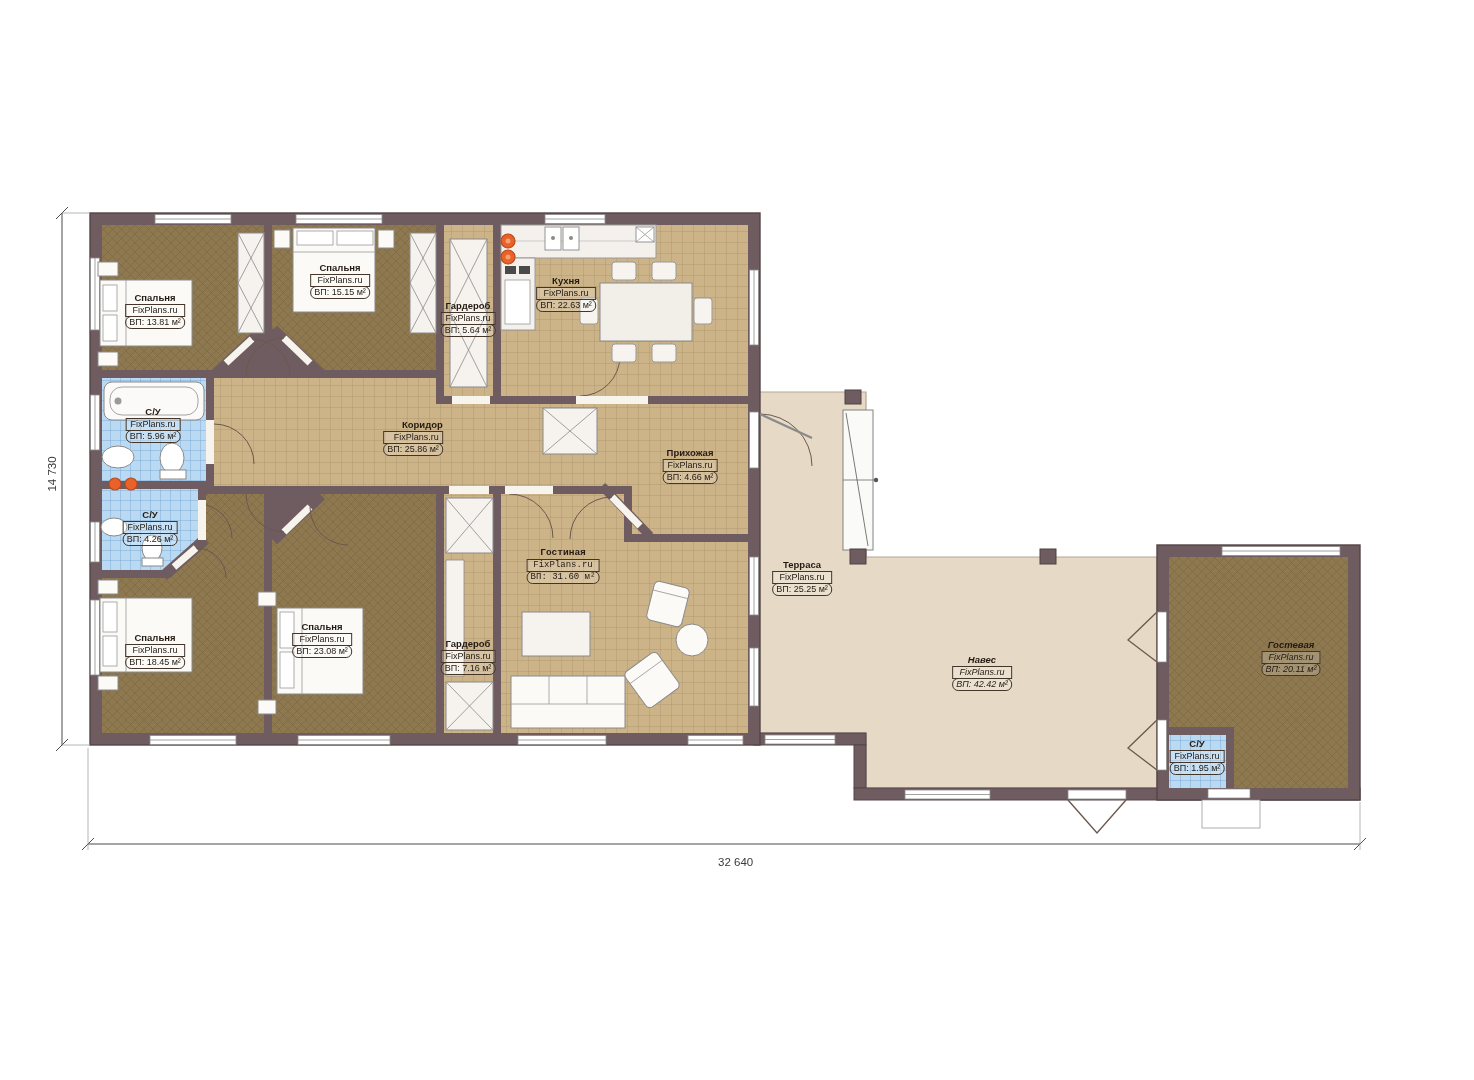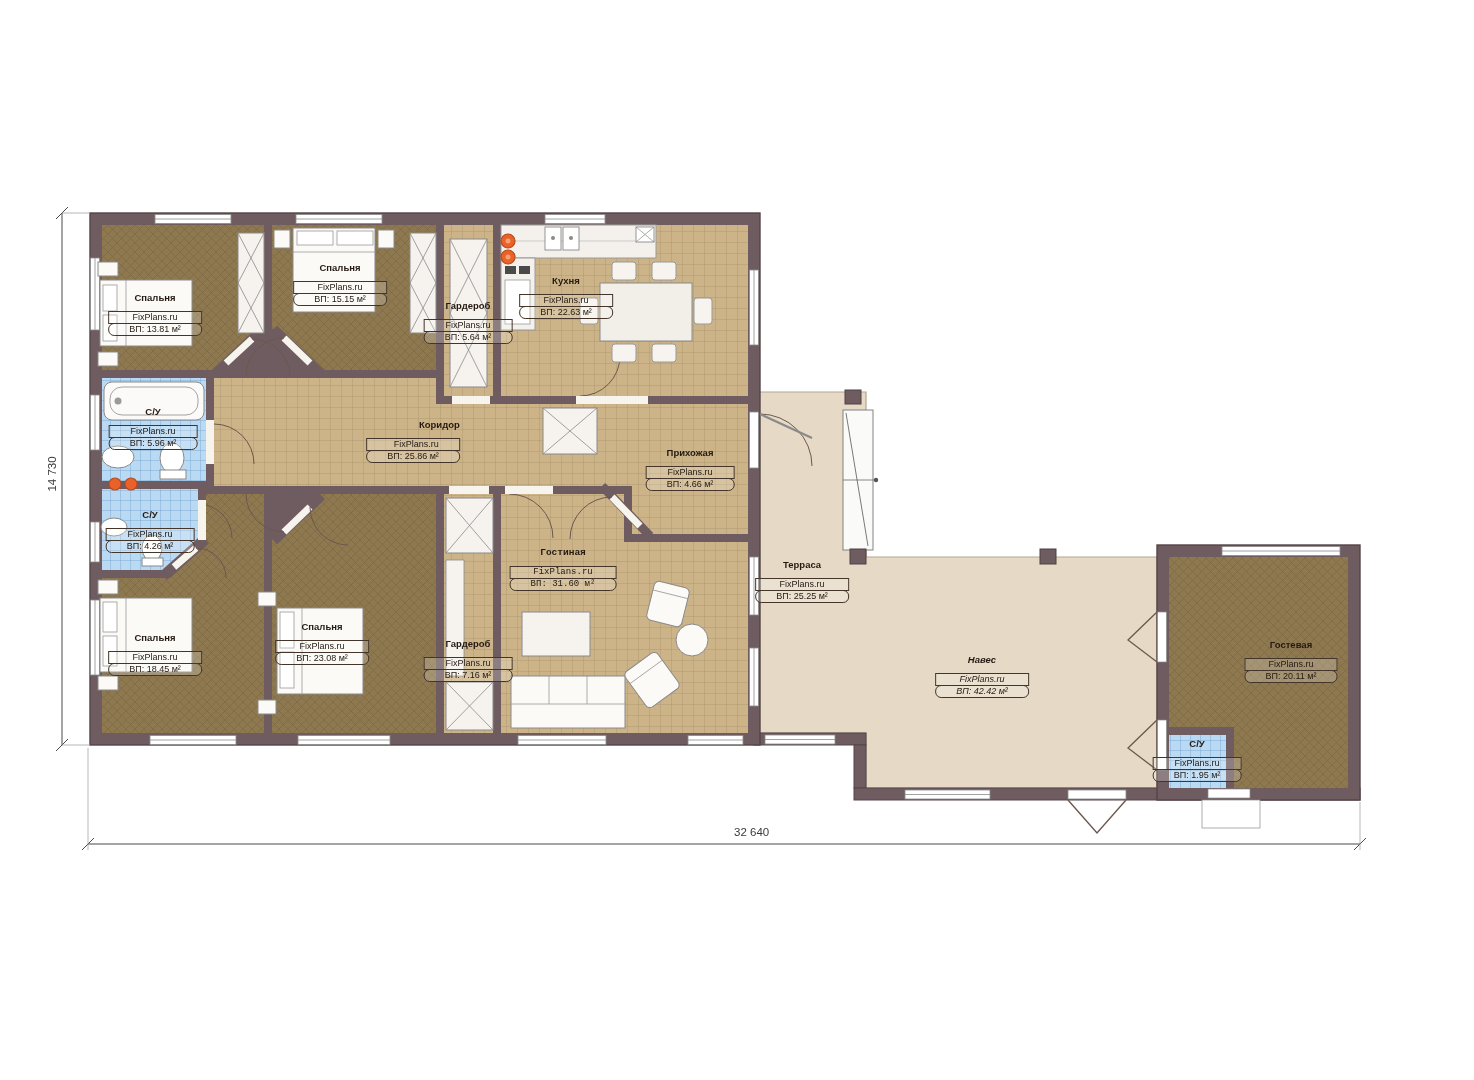--- a/index.html
+++ b/index.html
@@ -1,26 +1,26 @@
 <!DOCTYPE html>
 <html><head>
 <meta charset="utf-8">
 <style>
   html,body{margin:0;padding:0;background:#ffffff;}
   #canvas{position:relative;width:1474px;height:1080px;background:#ffffff;overflow:hidden;
           font-family:"Liberation Sans",sans-serif;}
   #plan-svg{position:absolute;left:0;top:0;}
   .room-label{position:absolute;transform:translateX(-50%);text-align:center;z-index:6;
               color:#241a12;font-size:9px;line-height:11px;}
-  .rl-name{font-weight:bold;font-size:9.5px;margin-bottom:8px;white-space:nowrap;}
-  .rl-brand,.rl-area{border:1px solid #43352a;padding:0 20px;white-space:nowrap;
+  .rl-name{font-weight:bold;font-size:9.5px;margin-bottom:1px;white-space:nowrap;}
+  .rl-brand,.rl-area{border:1px solid #43352a;padding:0 3px;white-space:nowrap;
                      background:rgba(252,250,244,0.22);}
   .rl-area{margin-top:-1px;border-radius:6px;}
   .dim-label{position:absolute;color:#3a3a3a;font-size:11.5px;z-index:6;white-space:nowrap;}
-  #dim-w{left:718px;top:826px;margin-left:16px;}
+  #dim-w{left:718px;top:856px;}
   #dim-h{left:34px;top:468px;transform:rotate(-90deg);transform-origin:center;}
 </style>
 </head>
 <body>
 
 <div id="canvas">
 
 <svg id="plan-svg" width="1474" height="1080" viewBox="0 0 1474 1080">
   <defs>
     <pattern id="tan" width="11" height="11" patternUnits="userSpaceOnUse">
@@ -430,21 +430,21 @@
 <div class="room-label" style="left:802px;top:559px;">
   <div class="rl-name">Терраса</div>
   <div class="rl-brand">FixPlans.ru</div>
   <div class="rl-area">ВП: 25.25 м²</div>
 </div>
 <div class="room-label" style="left:982px;top:654px;font-style:italic;">
   <div class="rl-name">Навес</div>
   <div class="rl-brand">FixPlans.ru</div>
   <div class="rl-area">ВП: 42.42 м²</div>
 </div>
-<div class="room-label" style="left:1291px;top:639px;">
+<div class="room-label" style="left:1291px;top:639px;font-style:italic;">
   <div class="rl-name">Гостевая</div>
   <div class="rl-brand">FixPlans.ru</div>
   <div class="rl-area">ВП: 20.11 м²</div>
 </div>
 <div class="room-label" style="left:1197px;top:738px;">
   <div class="rl-name">С/У</div>
   <div class="rl-brand">FixPlans.ru</div>
   <div class="rl-area">ВП: 1.95 м²</div>
 </div>
 

